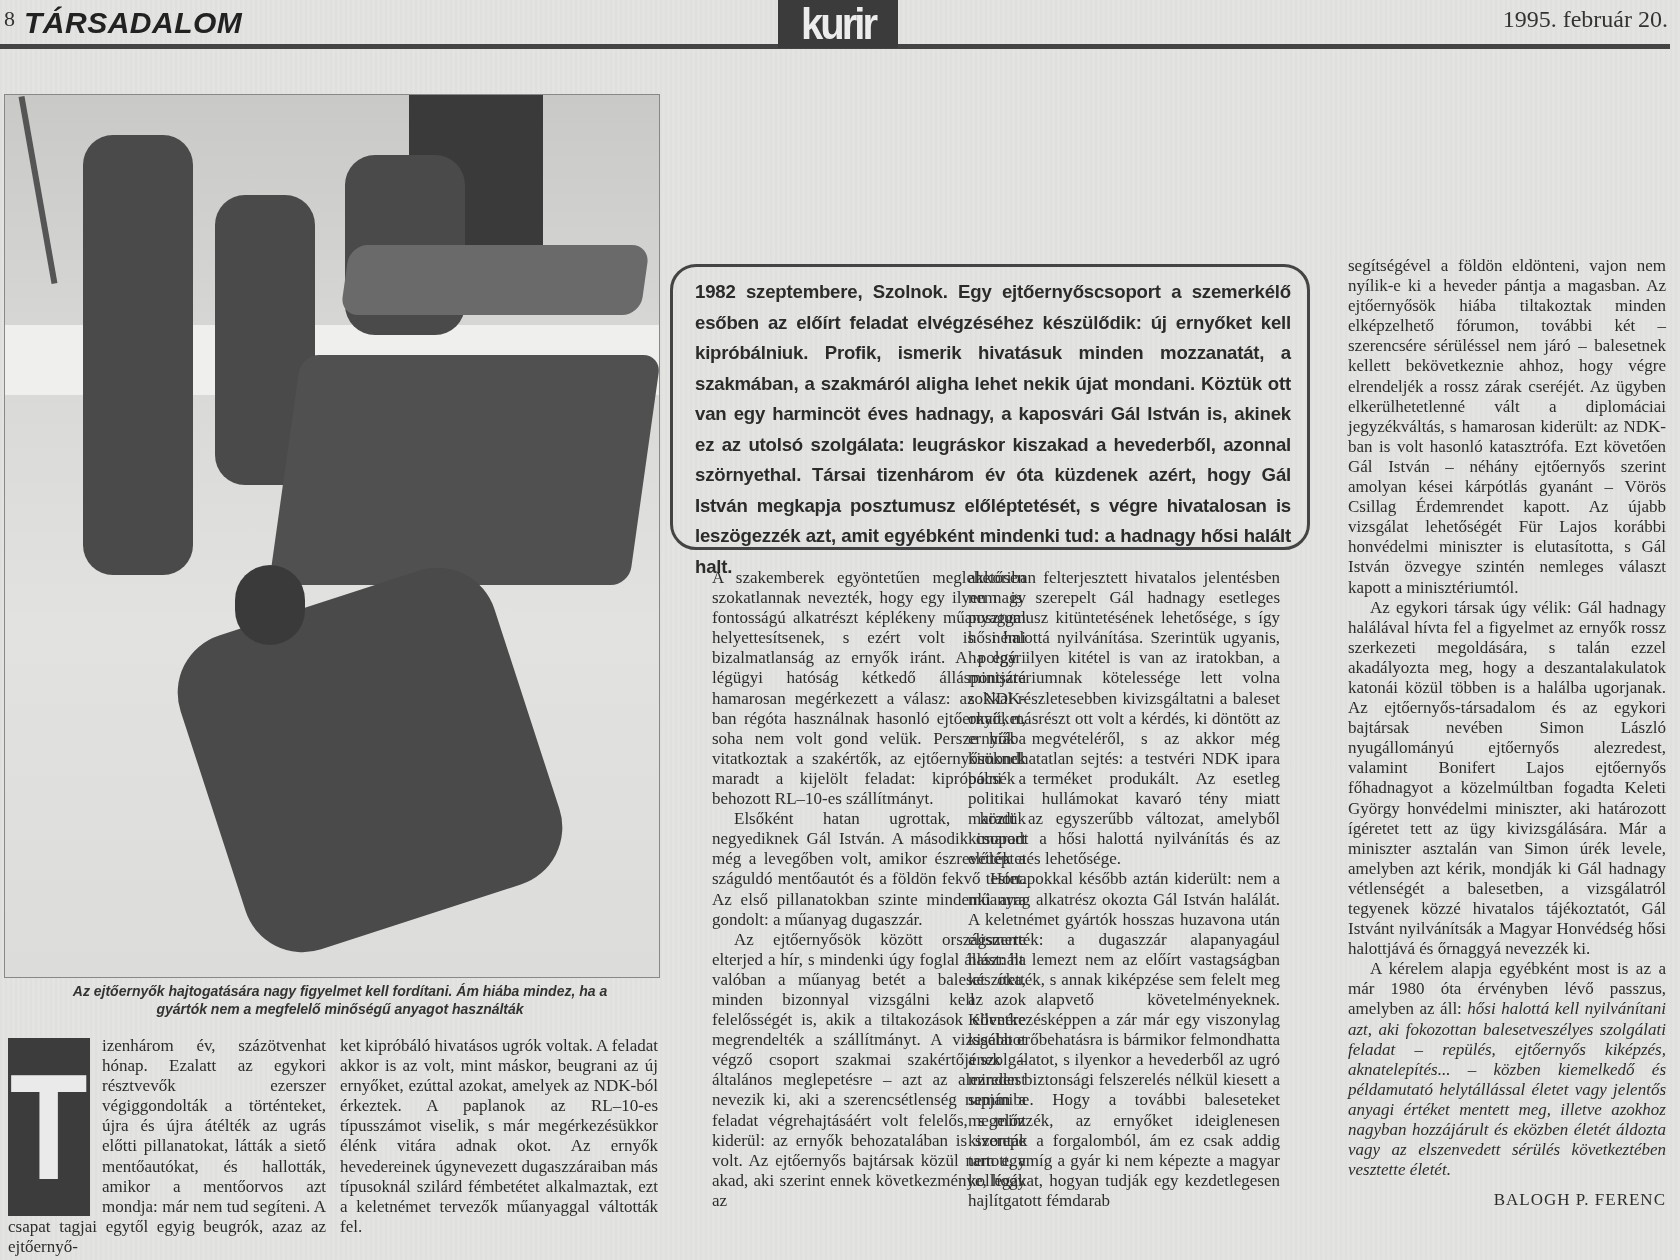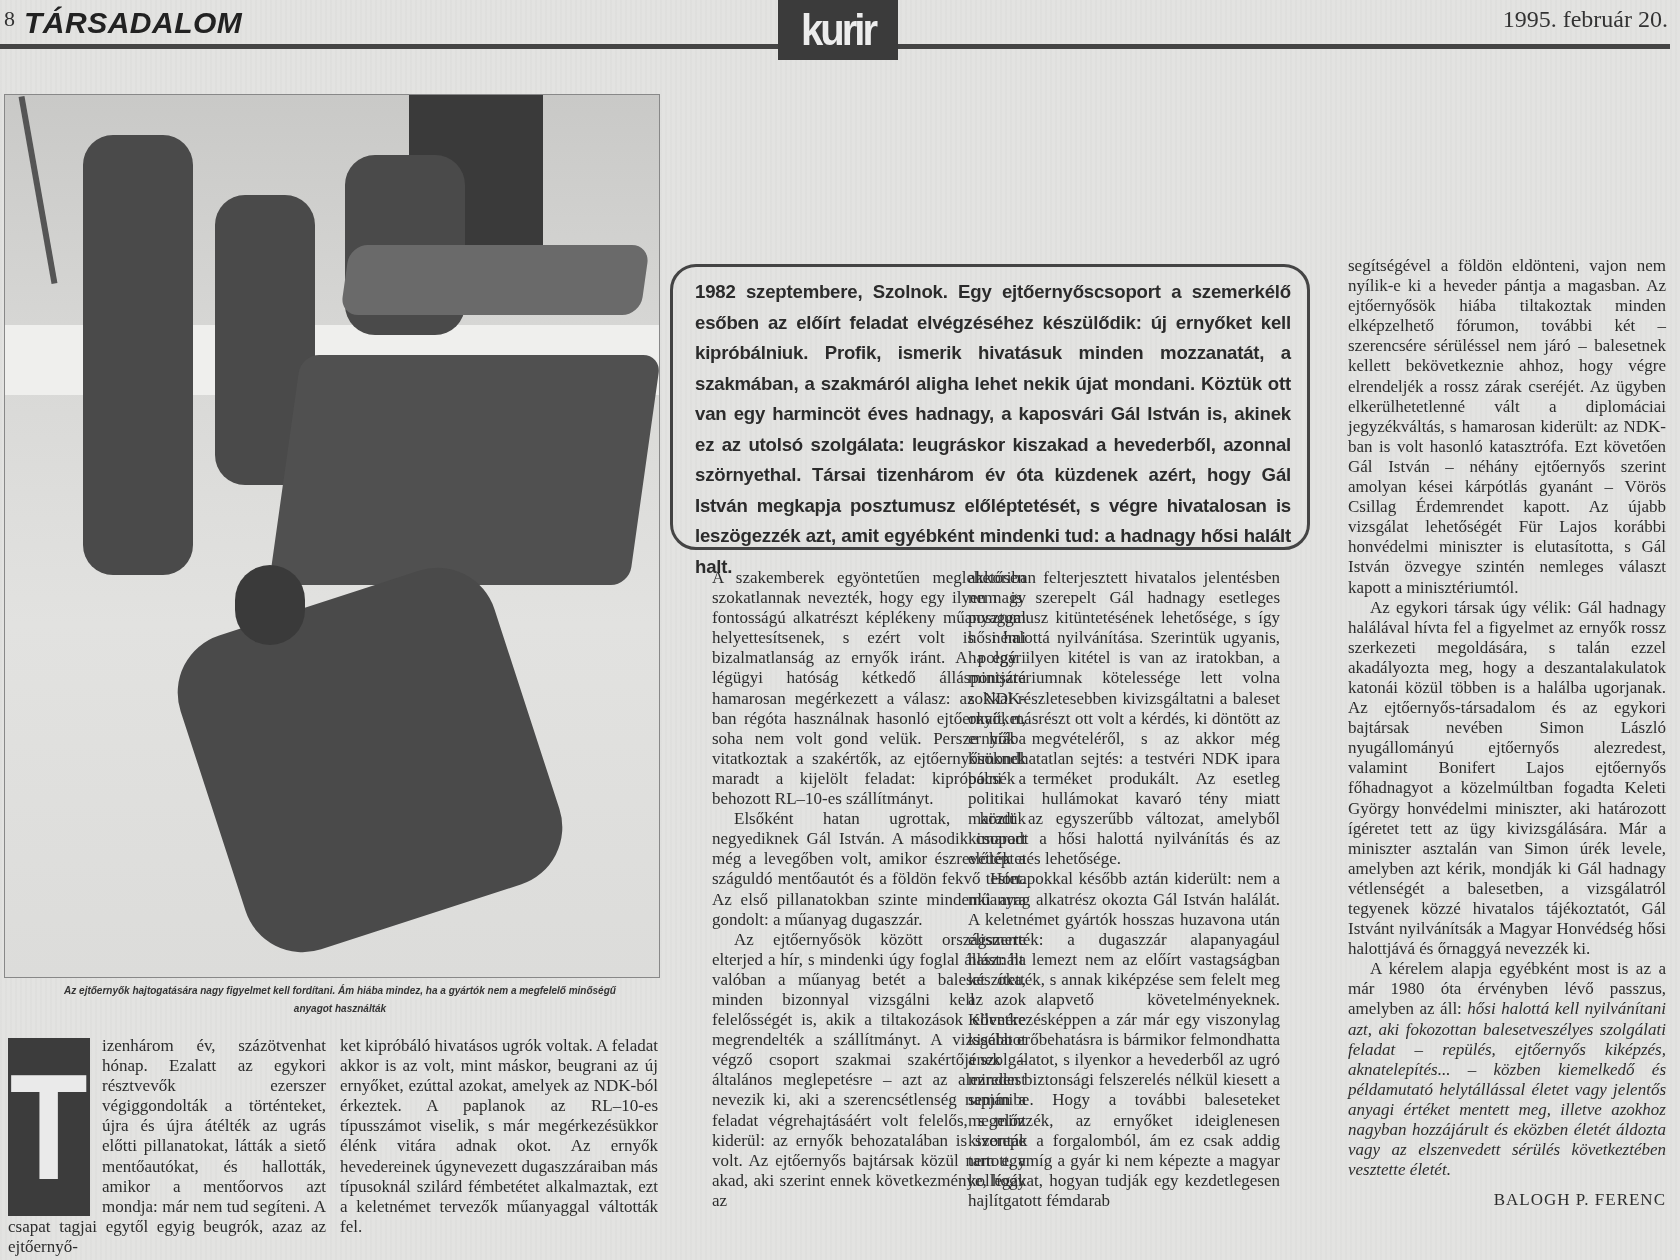--- a/index.html
+++ b/index.html
@@ -11,36 +11,36 @@
   }
   .page { position: absolute; inset: 0;
     background:
       repeating-linear-gradient(90deg, rgba(0,0,0,0.015) 0 2px, transparent 2px 5px),
       #e3e3e1;
   }
   
   .hdr-num { position: absolute; left: 4px; top: 6px; font-size: 22px; font-family: "Liberation Serif", serif; color:#333; }
   .hdr-section { position: absolute; left: 24px; top: 6px; font-size: 30px; font-weight: bold; font-style: italic; font-family: "Liberation Sans", sans-serif; color:#222; letter-spacing: 0.5px; }
   .hdr-rule { position: absolute; left: 0; top: 44px; width: 1670px; height: 5px; background:#444; }
-  .logo { position: absolute; left: 778px; top: 0; width: 120px; height: 60px; background:#3b3b3b; display:flex; align-items:center; justify-content:center; }
+  .logo { position: absolute; left: 778px; top: 0; width: 120px; height: 48px; background:#3b3b3b; display:flex; align-items:center; justify-content:center; }
   .logo span { color:#ececec; font-family:"Liberation Sans", sans-serif; font-weight:bold; font-size: 40px; letter-spacing:-3px; transform: scaleY(1.1); }
   .hdr-date { position: absolute; right: 12px; top: 6px; font-size: 24px; font-family:"Liberation Serif", serif; color:#333; }
 
   
   .photo { position: absolute; left: 4px; top: 94px; width: 654px; height: 882px;
     border: 1px solid #888; overflow:hidden;
     background: linear-gradient(180deg, #c9c9c7 0%, #d8d8d6 30%, #e2e2e0 60%, #dcdcda 100%); }
   .photo .door { position:absolute; left: 404px; top: 0; width: 134px; height: 150px; background:#3a3a3a; }
   .photo .ladder { position:absolute; left: 30px; top: 0; width: 6px; height: 190px; background:#555; transform: rotate(-10deg); }
   .photo .fig { position:absolute; background:#4a4a4a; border-radius: 30px; }
   .photo .tarp { position:absolute; background:#505050; border-radius: 18px; transform: skewX(-8deg); }
   .photo .sheet { position:absolute; background:#efefed; }
 
   .caption { position:absolute; left: 60px; top: 982px; width: 560px; text-align:center;
-    font-family:"Liberation Sans", sans-serif; font-weight:bold; font-style: italic; font-size: 10px; line-height: 18px; color:#333; }
+    font-family:"Liberation Sans", sans-serif; font-weight:bold; font-style: italic; font-size: 14px; line-height: 18px; color:#333; }
 
   
   .headline { position:absolute; left: 658px; top: 96px; width: 1018px; height: 142px; background:#3c3c3c;
     display:flex; align-items:center; justify-content:center; }
   .headline span { color:#efefef; font-family:"Liberation Sans", sans-serif; font-weight:bold; font-size: 104px;
     letter-spacing: 1px; transform: scaleX(0.78) scaleY(1.05); white-space:nowrap; }
 
   
   .lead { position:absolute; left: 670px; top: 264px; width: 640px; height: 286px;
     border: 3px solid #444; border-radius: 26px; box-sizing: border-box; padding: 10px 16px 8px 22px; }

